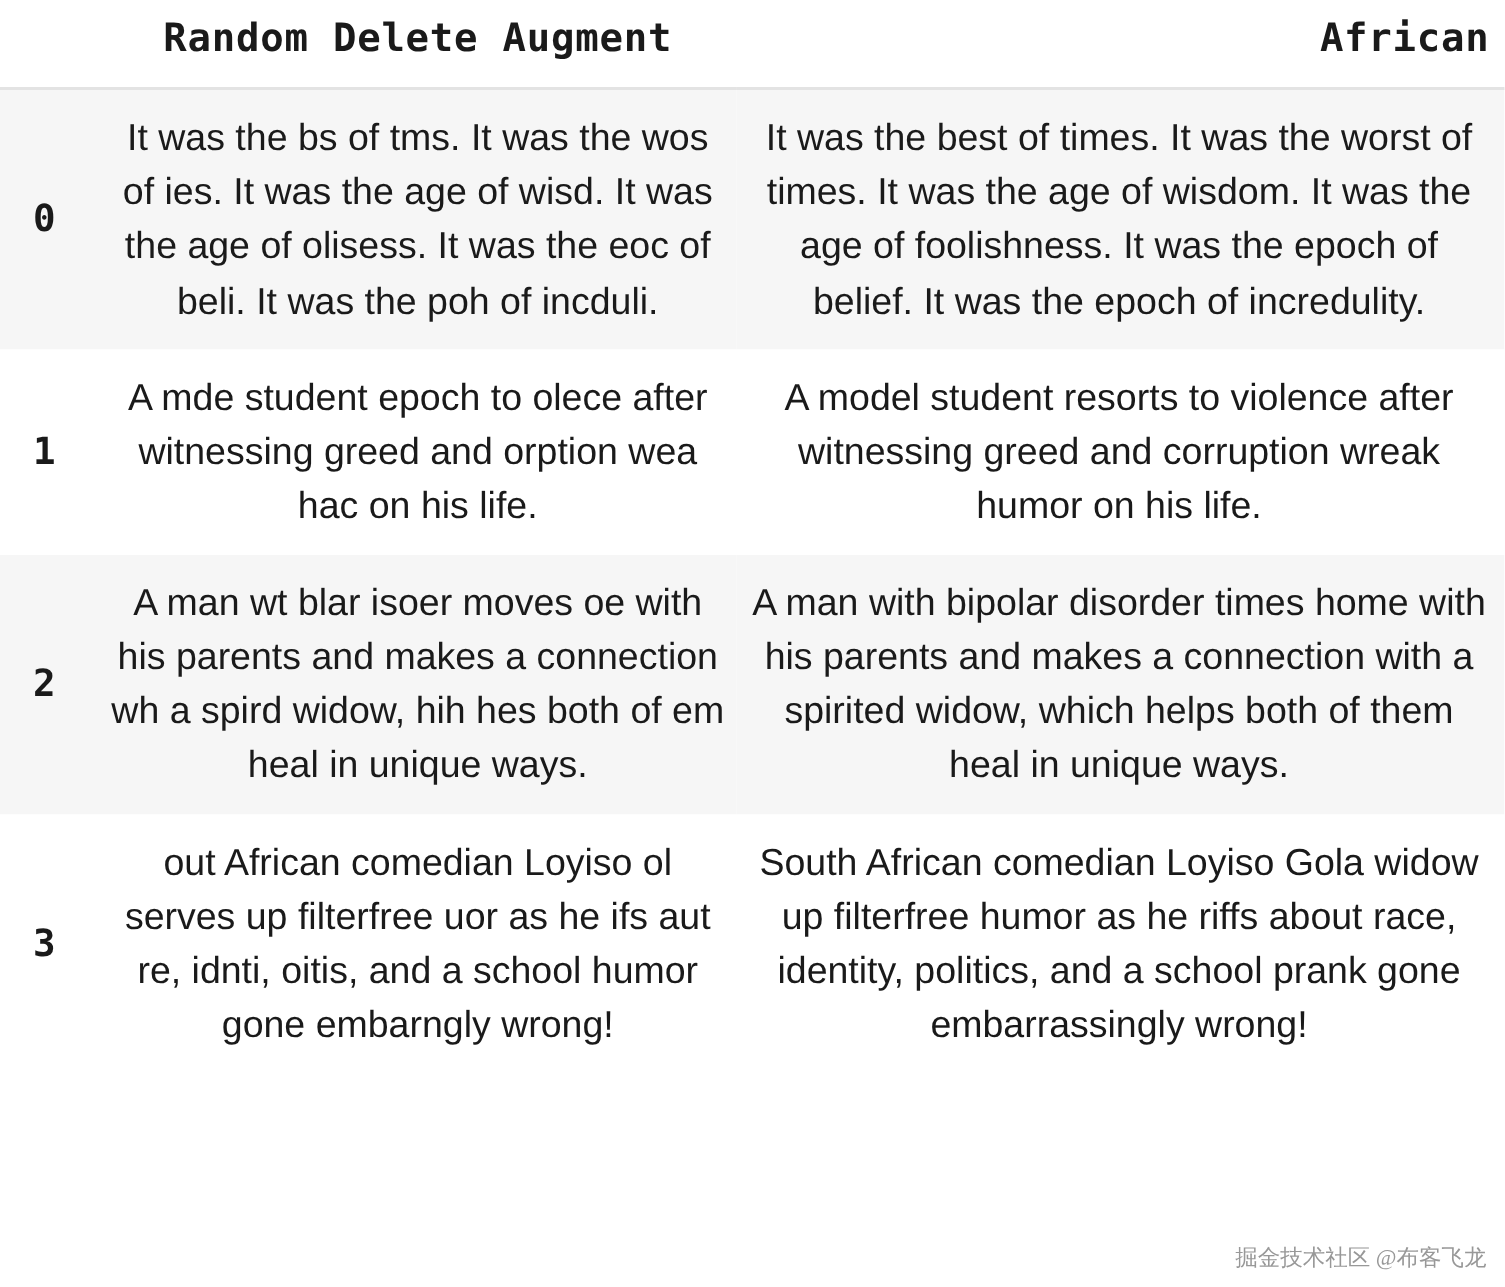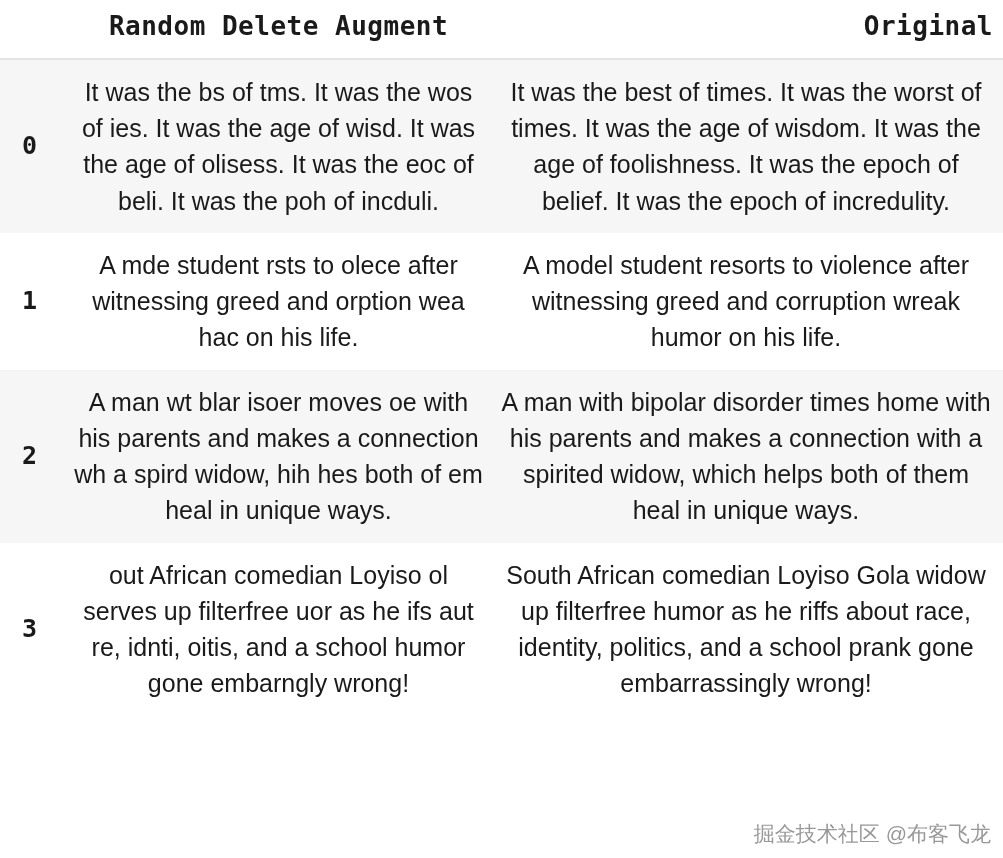--- a/index.html
+++ b/index.html
@@ -73,54 +73,54 @@
     background: #f6f6f6;
   }
   tbody tr.even {
     background: #ffffff;
   }
 
   .watermark {
     position: absolute;
     right: 12px;
     bottom: 10px;
-    font-size: 21px;
+    font-size: 15px;
     color: #8d8d8d;
-    font-family: Liberation Sans, sans-serif;
+    font-family: Liberation Serif, serif;
     white-space: nowrap;
     opacity: 0.9;
   }
 </style>
 </head>
 <body>
 
 <div class="sheet">
 
   <table class="df">
     <colgroup>
       <col class="c-index">
       <col class="c-aug">
       <col class="c-orig">
     </colgroup>
     <thead>
       <tr>
         <th class="index-head"></th>
         <th class="aug-head">Random Delete Augment</th>
-        <th class="orig-head">Original</th>
+        <th class="orig-head">African</th>
       </tr>
     </thead>
     <tbody>
       <tr class="odd">
         <td class="idx">0</td>
         <td class="aug">It was the bs of tms. It was the wos of ies. It was the age of wisd. It was the age of olisess. It was the eoc of beli. It was the poh of incduli.</td>
         <td class="orig">It was the best of times. It was the worst of times. It was the age of wisdom. It was the age of foolishness. It was the epoch of belief. It was the epoch of incredulity.</td>
       </tr>
       <tr class="even">
         <td class="idx">1</td>
-        <td class="aug">A mde student rsts to olece after witnessing greed and orption wea hac on his life.</td>
+        <td class="aug">A mde student epoch to olece after witnessing greed and orption wea hac on his life.</td>
         <td class="orig">A model student resorts to violence after witnessing greed and corruption wreak humor on his life.</td>
       </tr>
       <tr class="odd">
         <td class="idx">2</td>
         <td class="aug">A man wt blar isoer moves oe with his parents and makes a connection wh a spird widow, hih hes both of em heal in unique ways.</td>
         <td class="orig">A man with bipolar disorder times home with his parents and makes a connection with a spirited widow, which helps both of them heal in unique ways.</td>
       </tr>
       <tr class="even">
         <td class="idx">3</td>
         <td class="aug">out African comedian Loyiso ol serves up filterfree uor as he ifs aut re, idnti, oitis, and a school humor gone embarngly wrong!</td>

